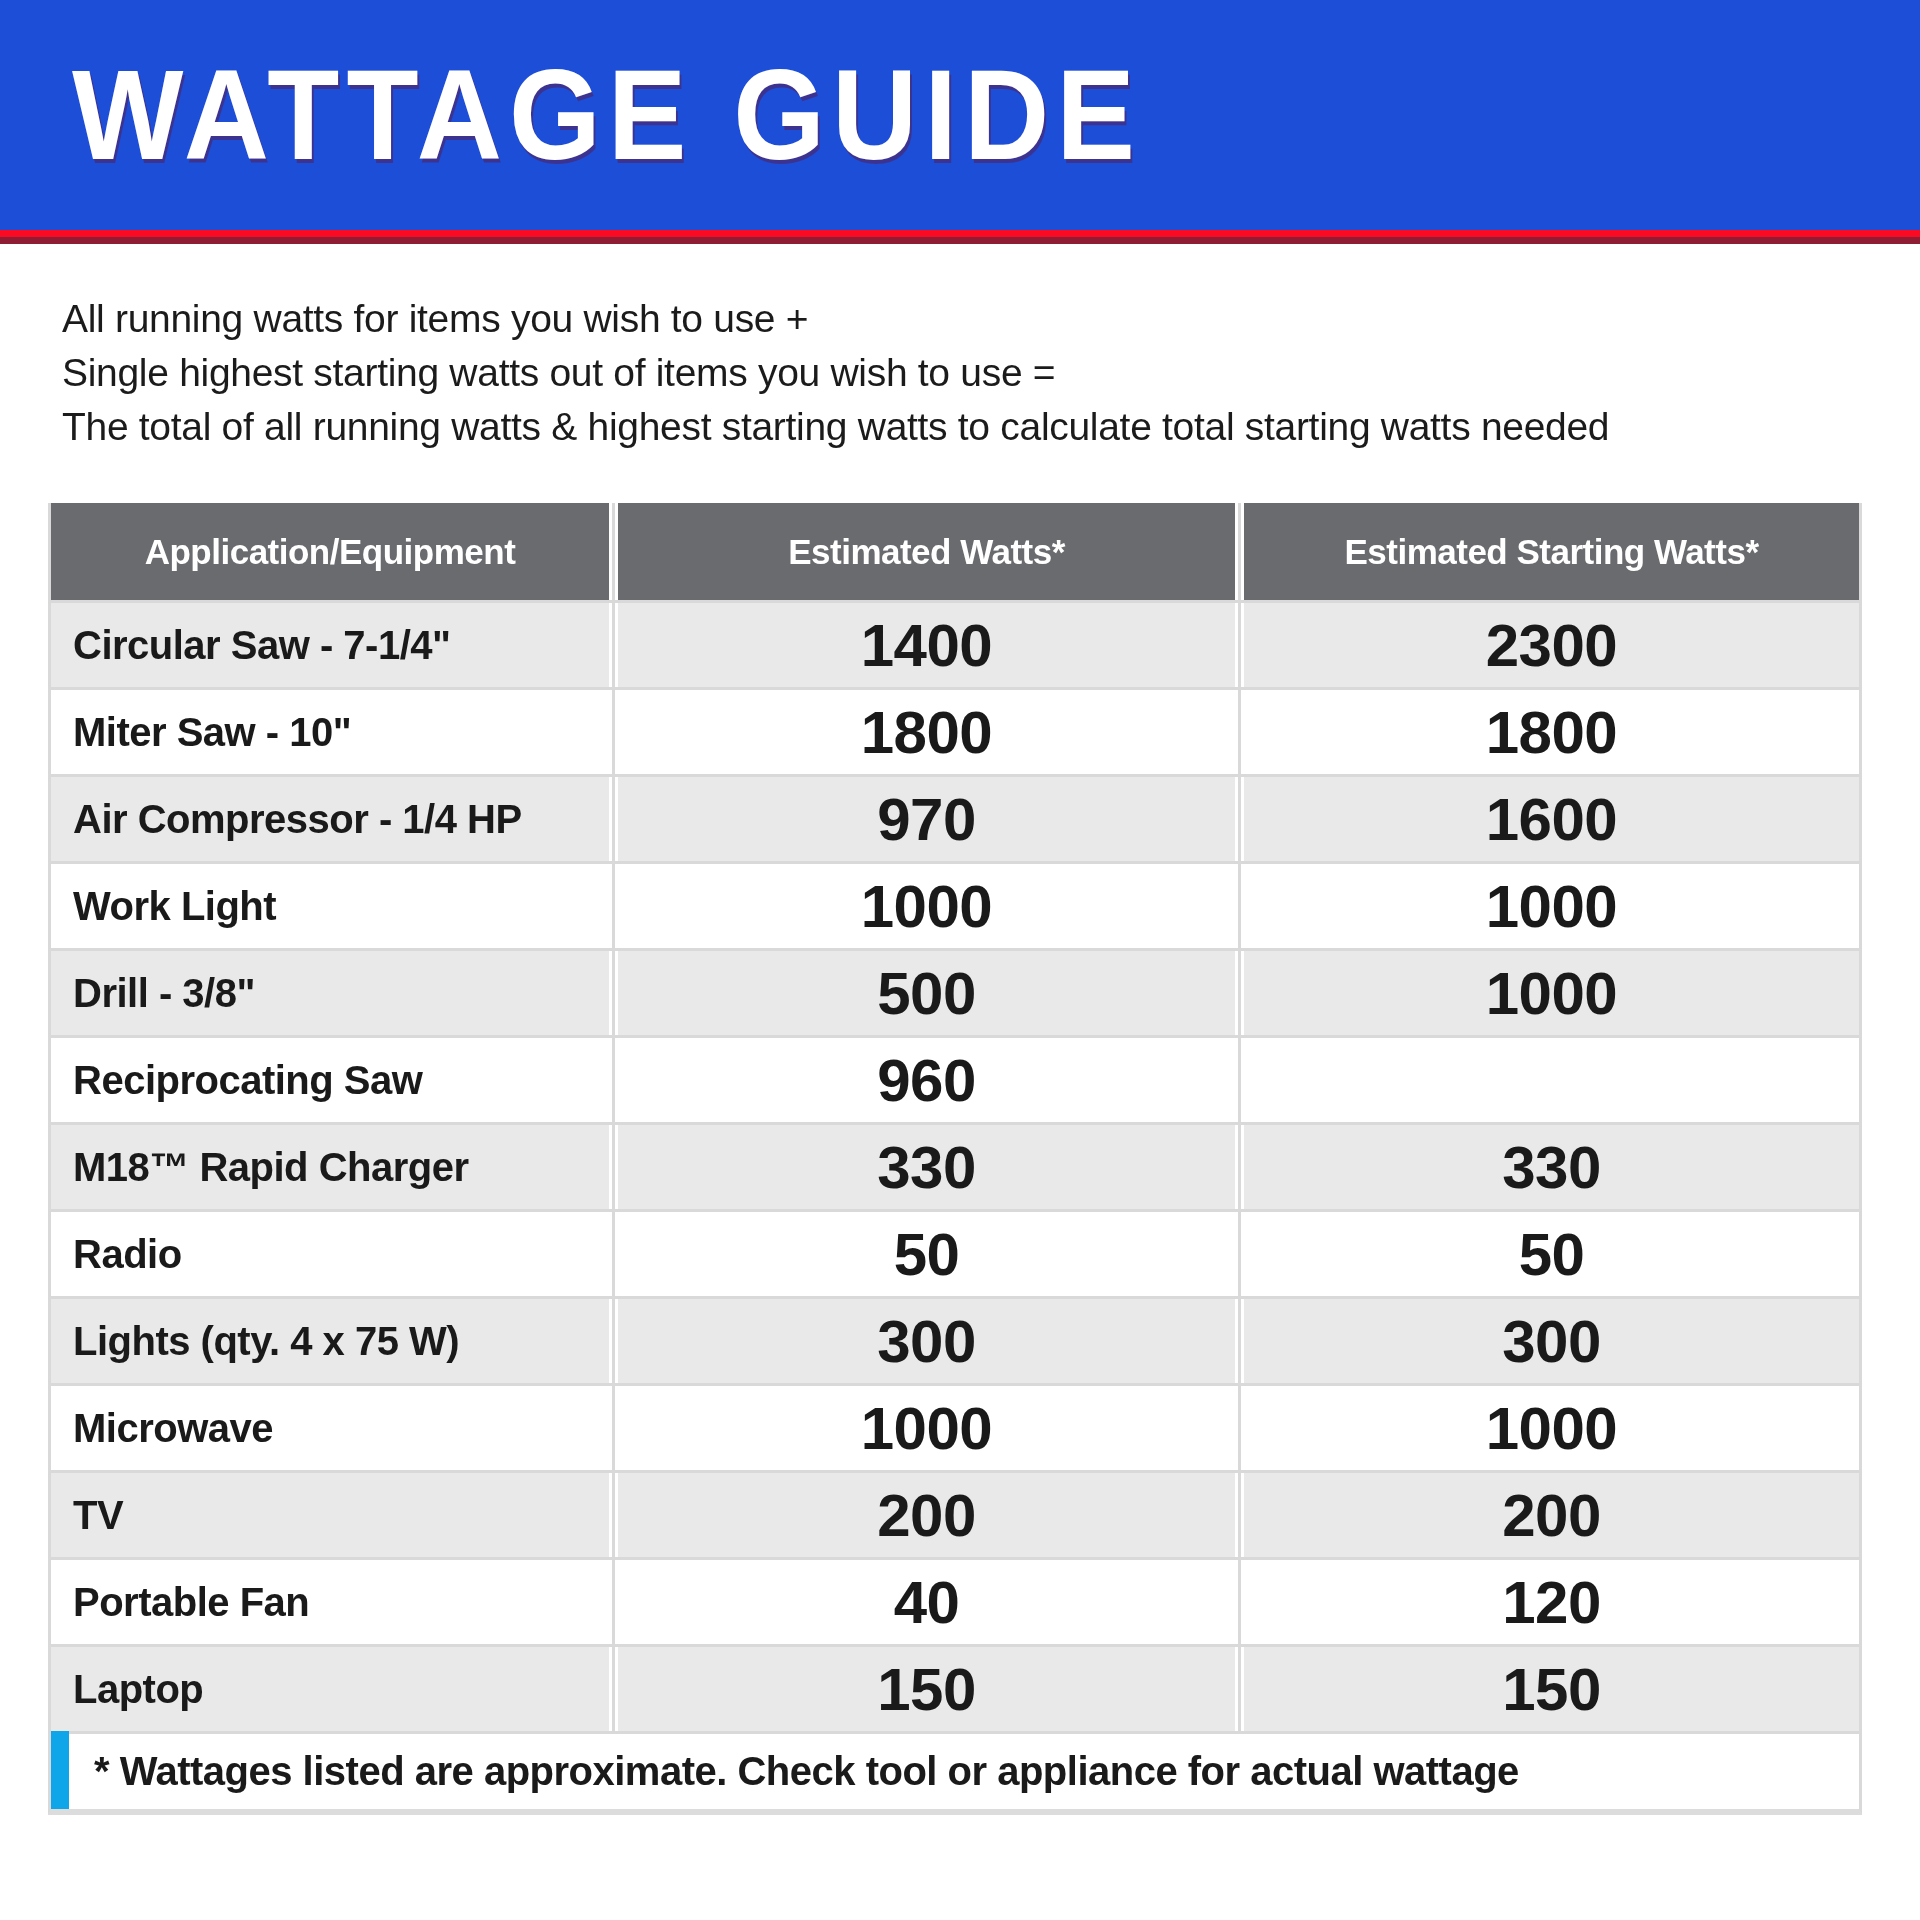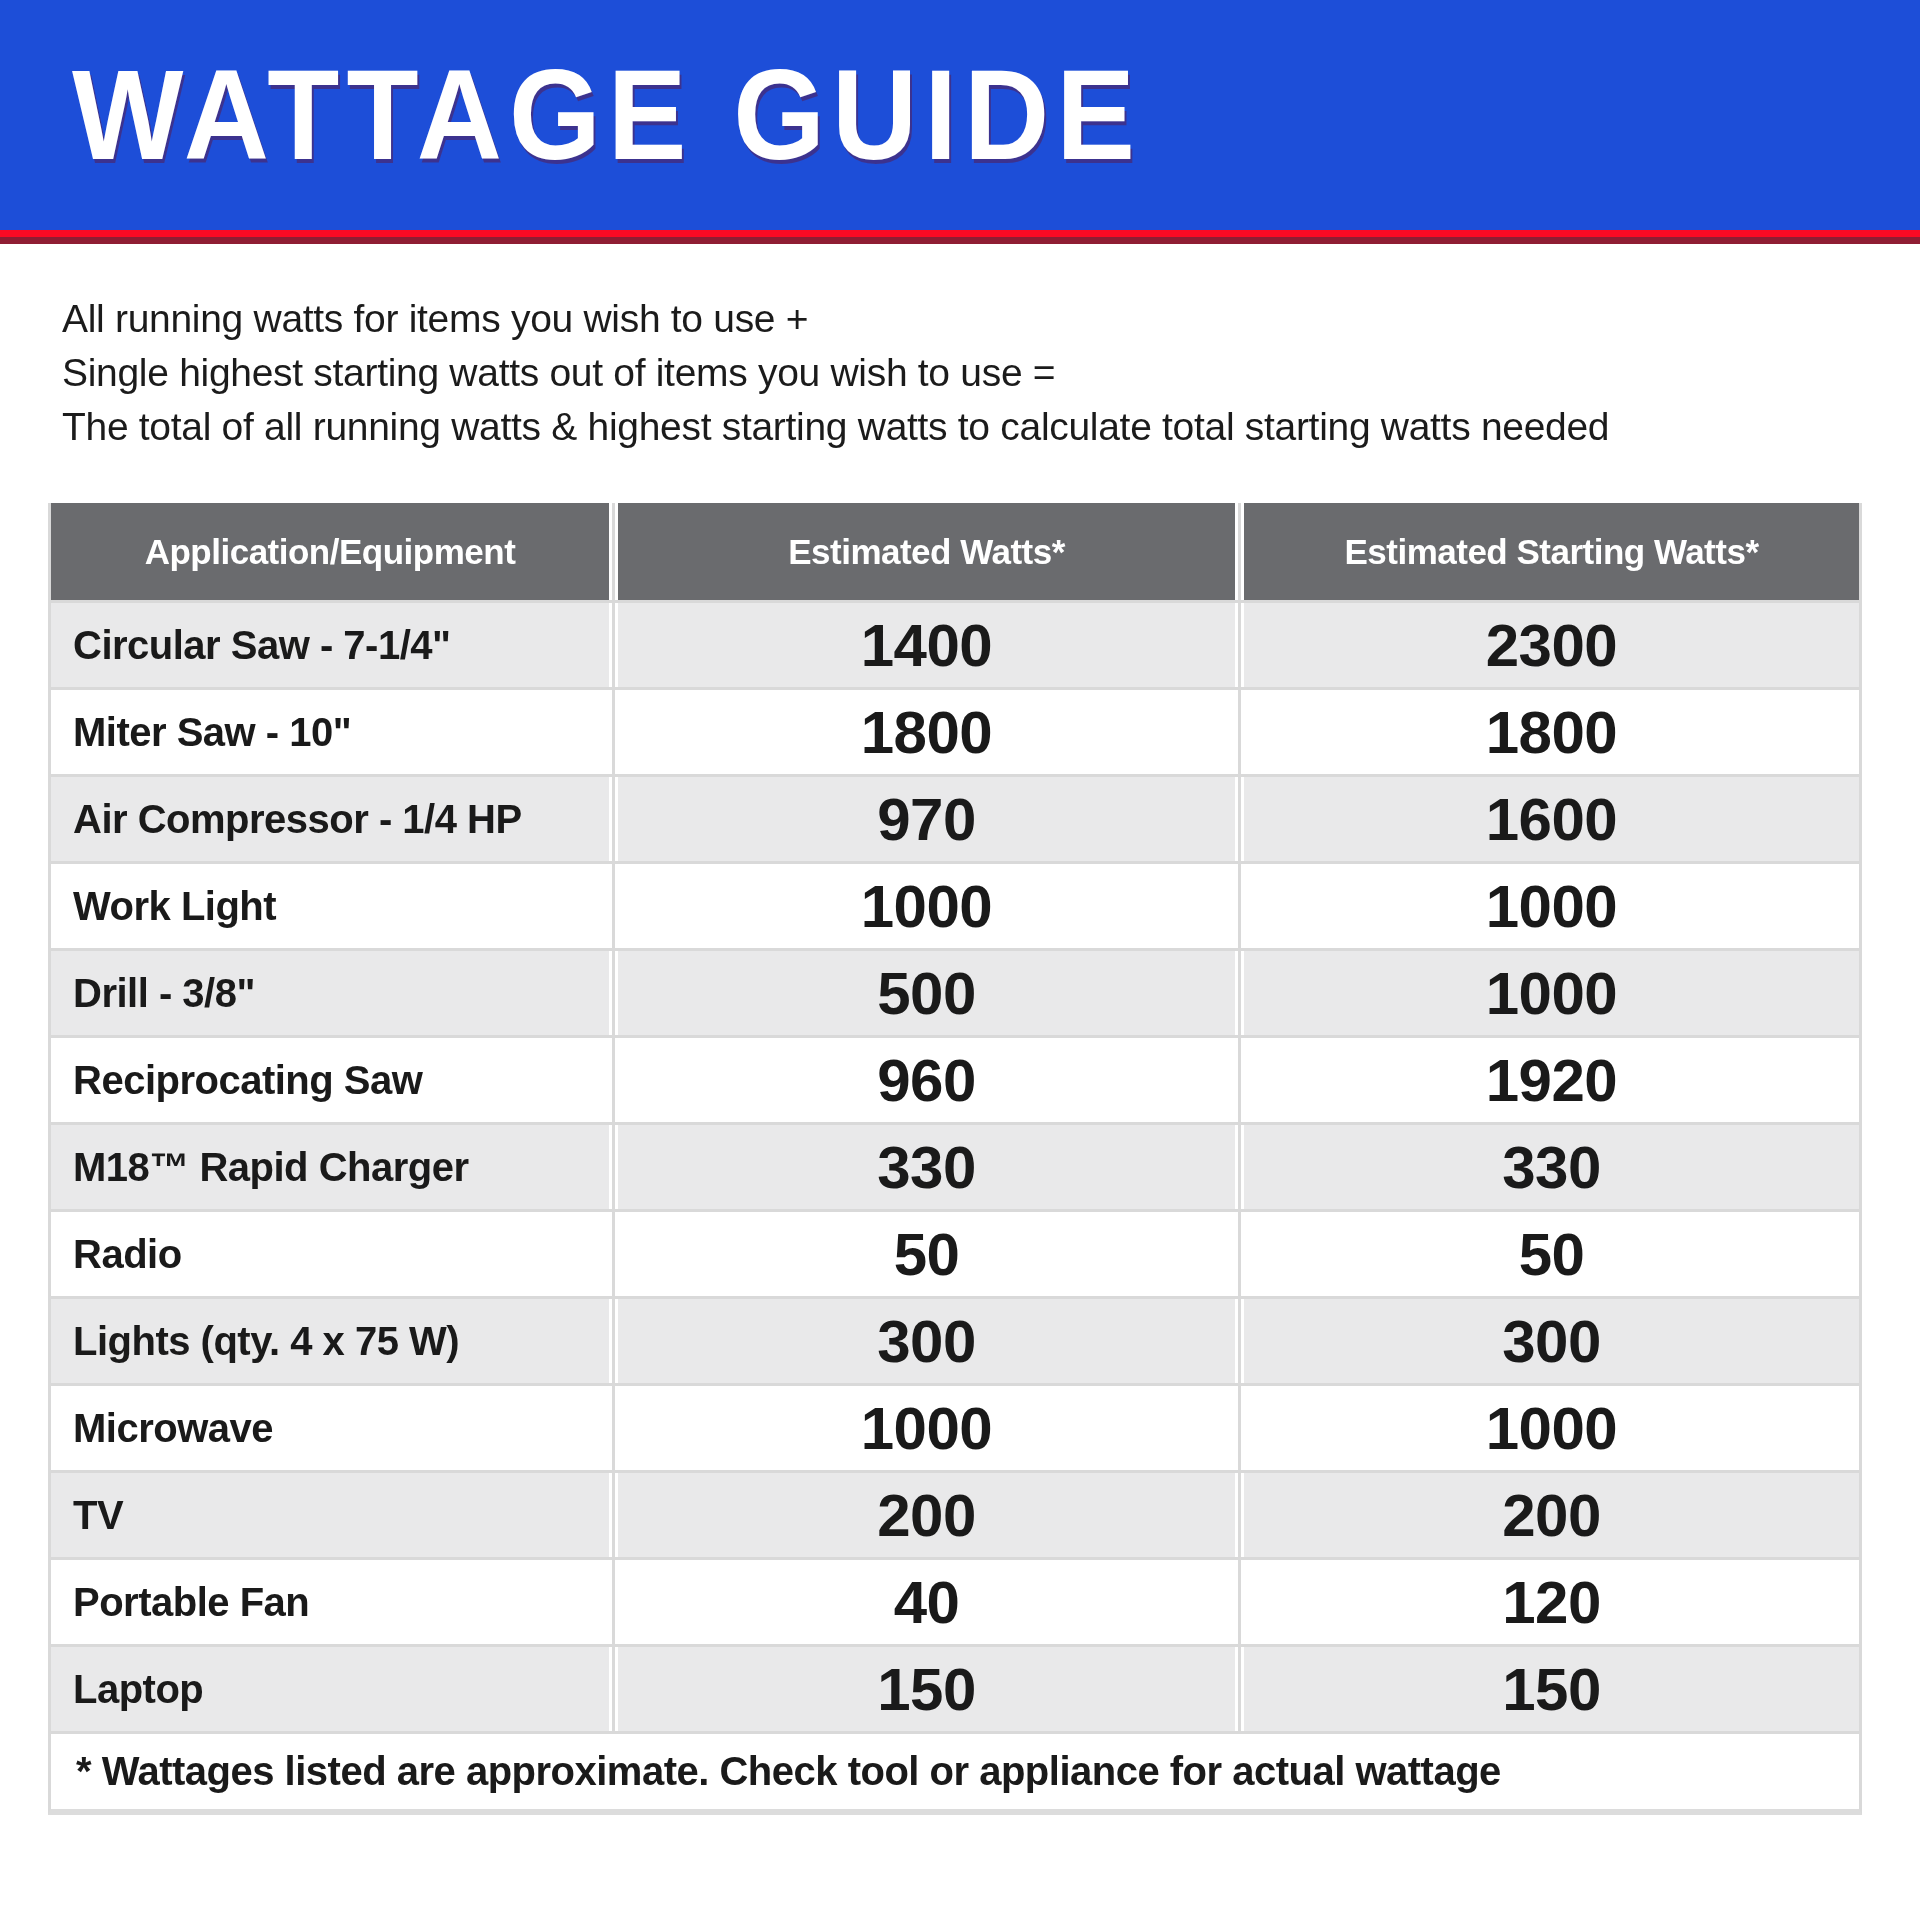--- a/index.html
+++ b/index.html
@@ -115,20 +115,21 @@
     height: 78px;
     border-top: 3px solid #d9d9d9;
     background: #ffffff;
     display: flex;
     align-items: center;
     padding-left: 25px;
     font-weight: bold;
     font-size: 40px;
     letter-spacing: -0.5px;
     box-sizing: border-box;
+    margin-left: 18px;
   }
   .vline {
     position: absolute;
     top: 0;
     width: 3px;
     height: 1228px; 
     background: #d9d9d9;
     z-index: 2;
   }
   .vline-1 { left: 561px; }
@@ -180,21 +181,20 @@
     <div class="td num">1000</div>
   </div>
   <div class="trow alt">
     <div class="td label">Drill - 3/8"</div>
     <div class="td num">500</div>
     <div class="td num">1000</div>
   </div>
   <div class="trow">
     <div class="td label">Reciprocating Saw</div>
     <div class="td num">960</div>
-    <div class="td num">1920</div>
   </div>
   <div class="trow alt">
     <div class="td label">M18™ Rapid Charger</div>
     <div class="td num">330</div>
     <div class="td num">330</div>
   </div>
   <div class="trow">
     <div class="td label">Radio</div>
     <div class="td num">50</div>
     <div class="td num">50</div>

